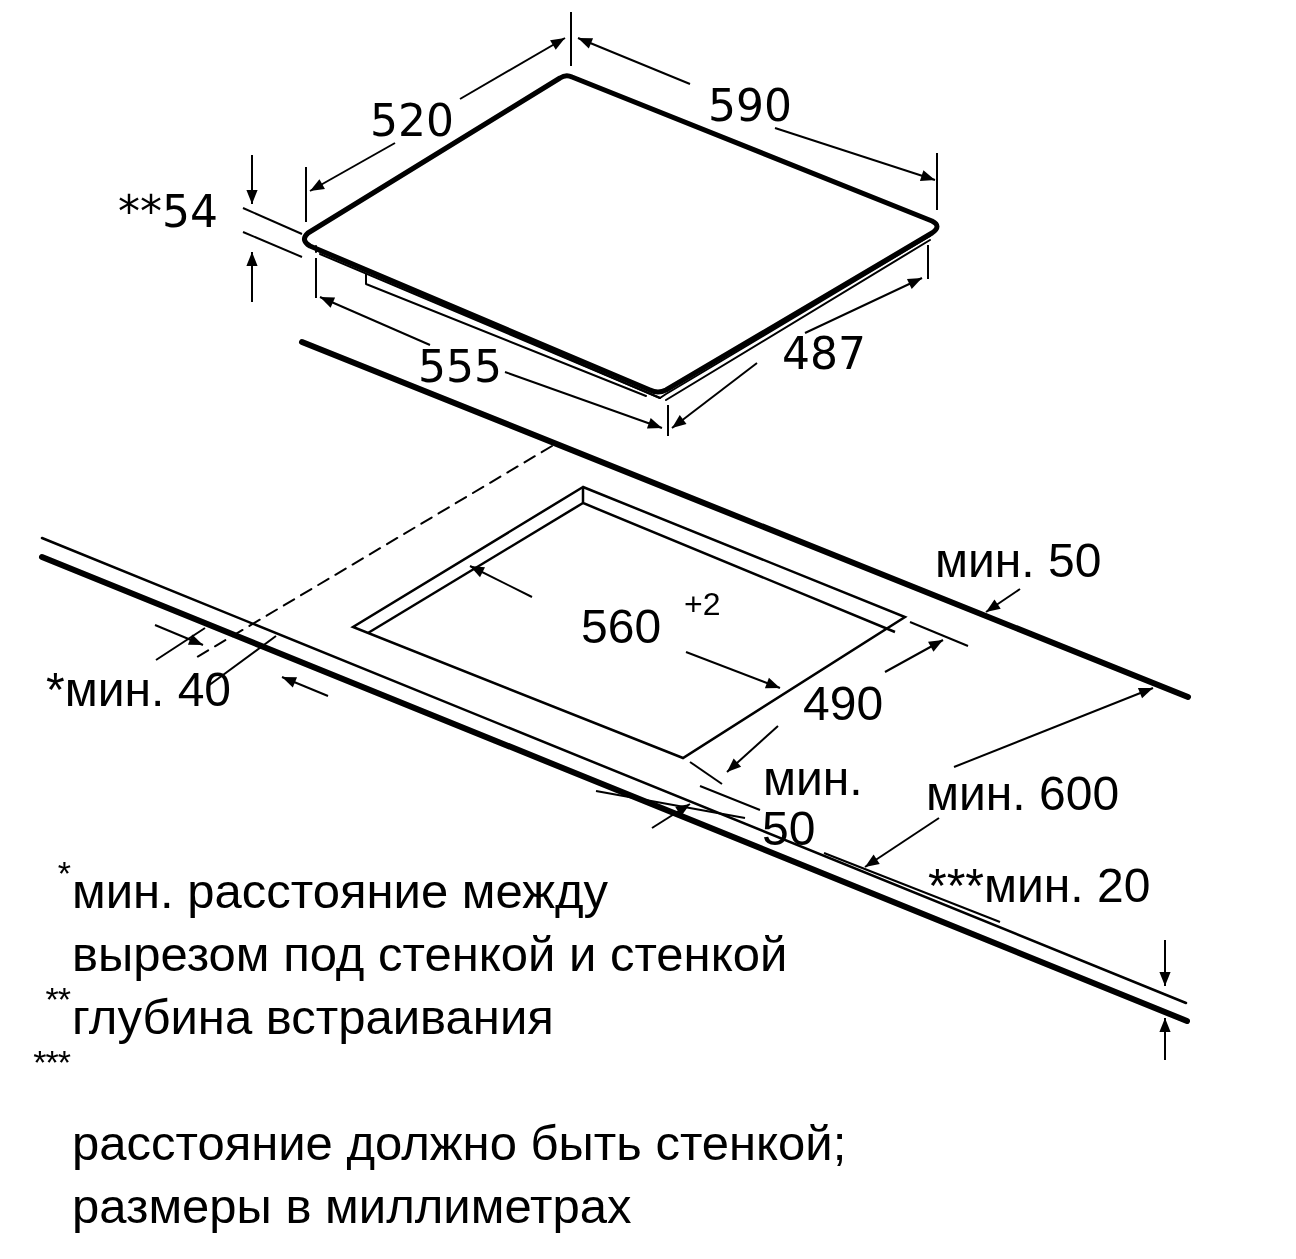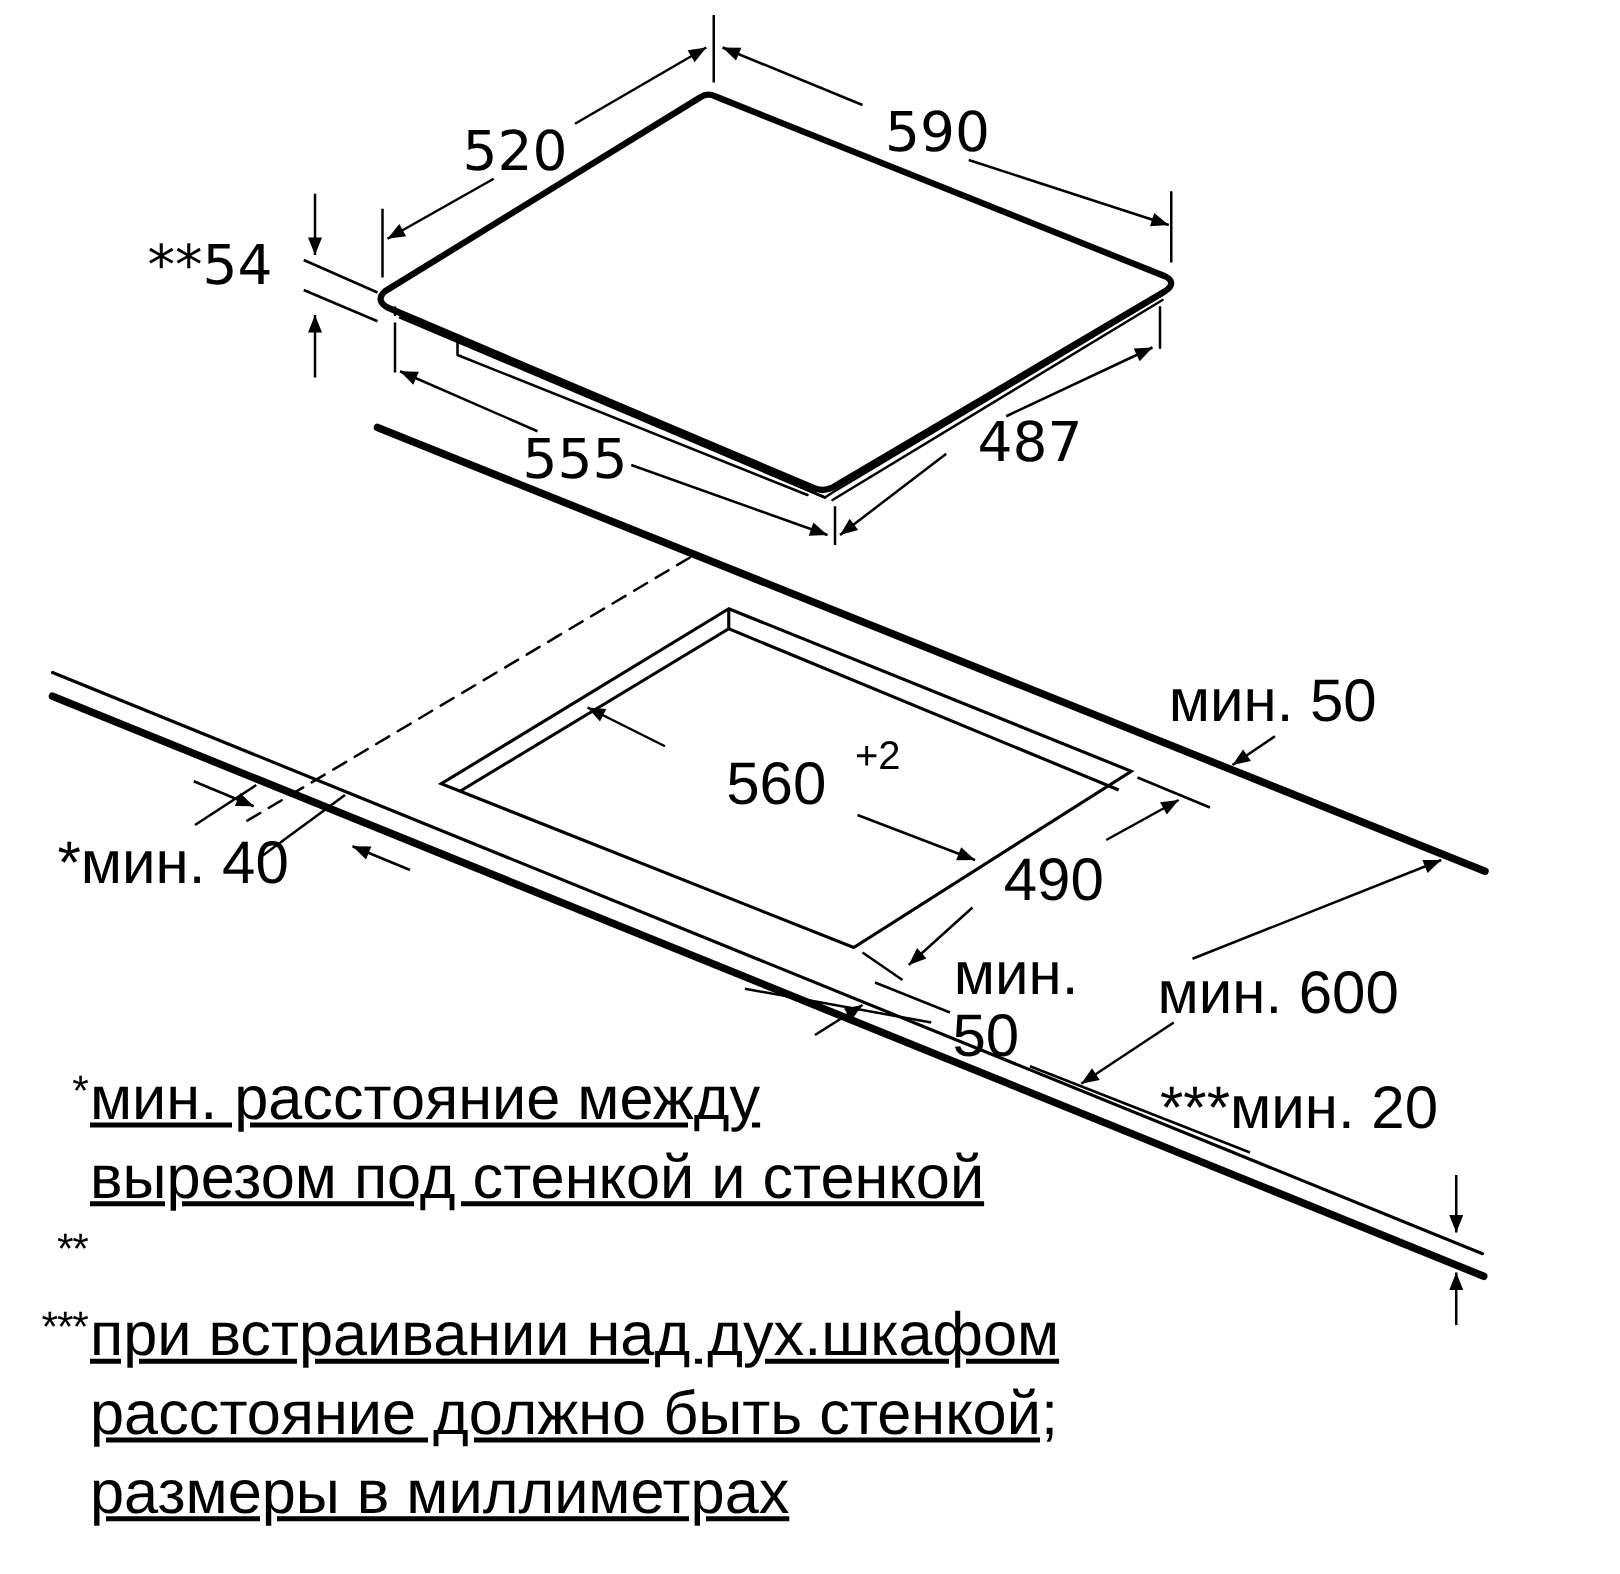--- a/index.html
+++ b/index.html
@@ -5,21 +5,21 @@
   html, body { margin: 0; padding: 0; background: #ffffff; }
   body { width: 1296px; height: 1259px; position: relative; overflow: hidden; }
   #diagram { position: absolute; left: 0; top: 0; width: 1296px; height: 1259px; }
   .dim-b { font-family: "DejaVu Sans", sans-serif; font-size: 44px; fill: #000; }
   .dim-l { font-family: "Liberation Sans", sans-serif; font-size: 48px; fill: #000; }
   .sup { font-family: "Liberation Sans", sans-serif; font-size: 32px; fill: #000; }
   .notes { position: absolute; left: 0; top: 848px; width: 1000px;
            font-family: "Liberation Sans", sans-serif; font-size: 49px; line-height: 63px; color: #000; }
   .note-row { position: relative; height: 63px; white-space: nowrap; }
   .note-mark { position: absolute; right: 930px; top: -6px; font-size: 34px; letter-spacing: -1px; }
-  .note-text { position: absolute; left: 72px; top: 0; text-decoration: underline; }
+  .note-text { position: absolute; left: 72px; top: 12px; }
 </style>
 </head>
 <body>
 
 <svg id="diagram" viewBox="0 0 1296 1259" xmlns="http://www.w3.org/2000/svg">
   <defs>
     <marker id="ah" viewBox="0 0 10 10" refX="10" refY="5" markerWidth="12" markerHeight="12" markerUnits="userSpaceOnUse" orient="auto-start-reverse">
       <path d="M0,1 L10,5 L0,9 z" fill="#000"></path>
     </marker>
     <marker id="ahL" viewBox="0 0 10 10" refX="10" refY="5" markerWidth="16" markerHeight="14" markerUnits="userSpaceOnUse" orient="auto-start-reverse">
@@ -141,24 +141,24 @@
 <div class="notes">
   <div class="note-row">
     <span class="note-mark">*</span>
     <span class="note-text">мин. расстояние между</span>
   </div>
   <div class="note-row">
     <span class="note-text">вырезом под стенкой и стенкой</span>
   </div>
   <div class="note-row">
     <span class="note-mark">**</span>
+    <span class="note-text">глубина встраивания</span>
   </div>
   <div class="note-row">
     <span class="note-mark">***</span>
-    <span class="note-text">при встраивании над дух.шкафом</span>
   </div>
   <div class="note-row">
     <span class="note-text">расстояние должно быть стенкой;</span>
   </div>
   <div class="note-row">
     <span class="note-text">размеры в миллиметрах</span>
   </div>
 </div>
 
 </body></html>

